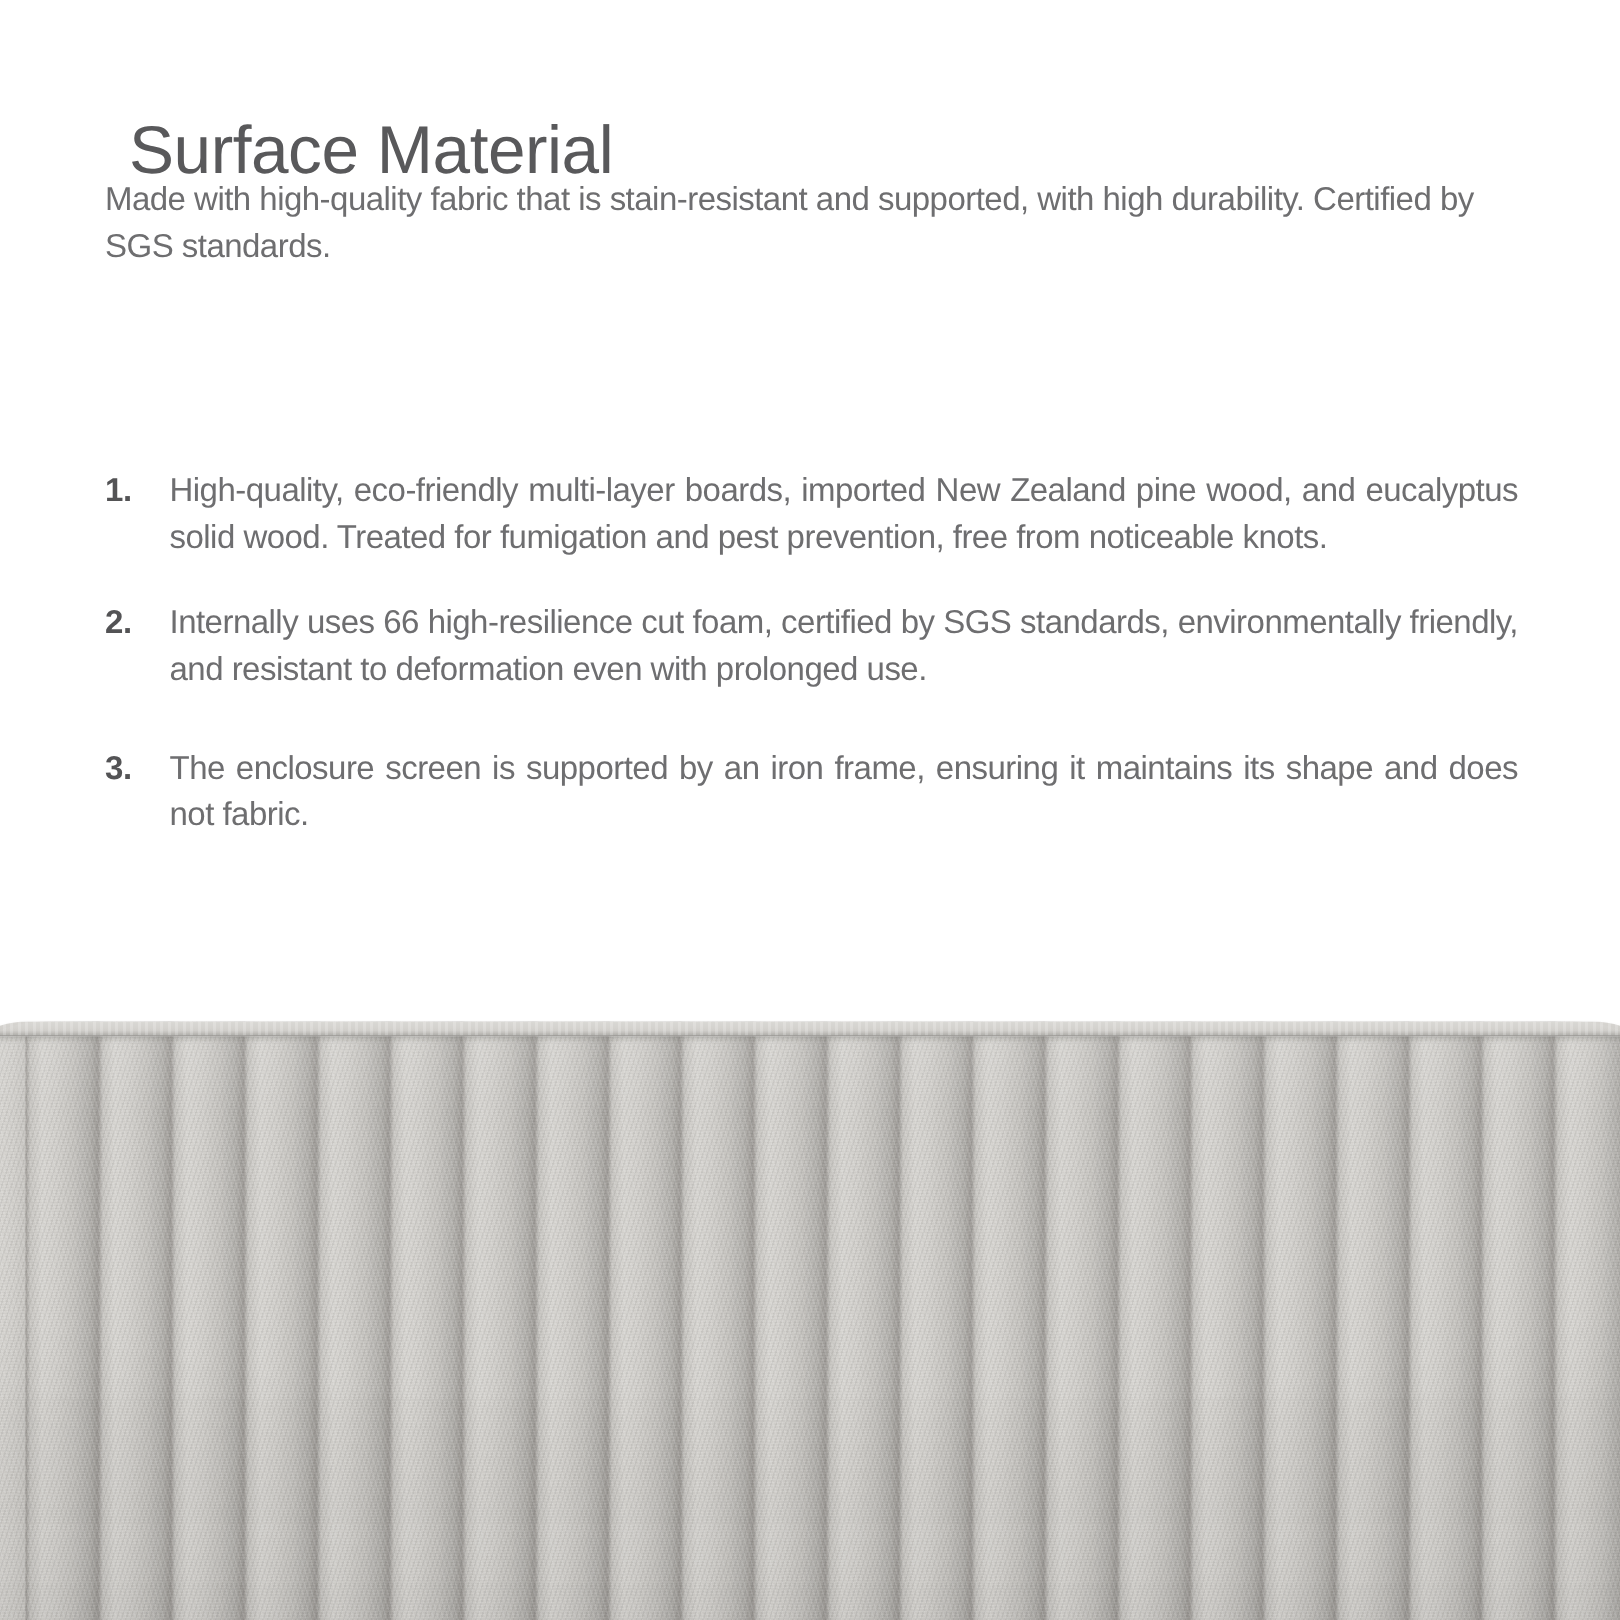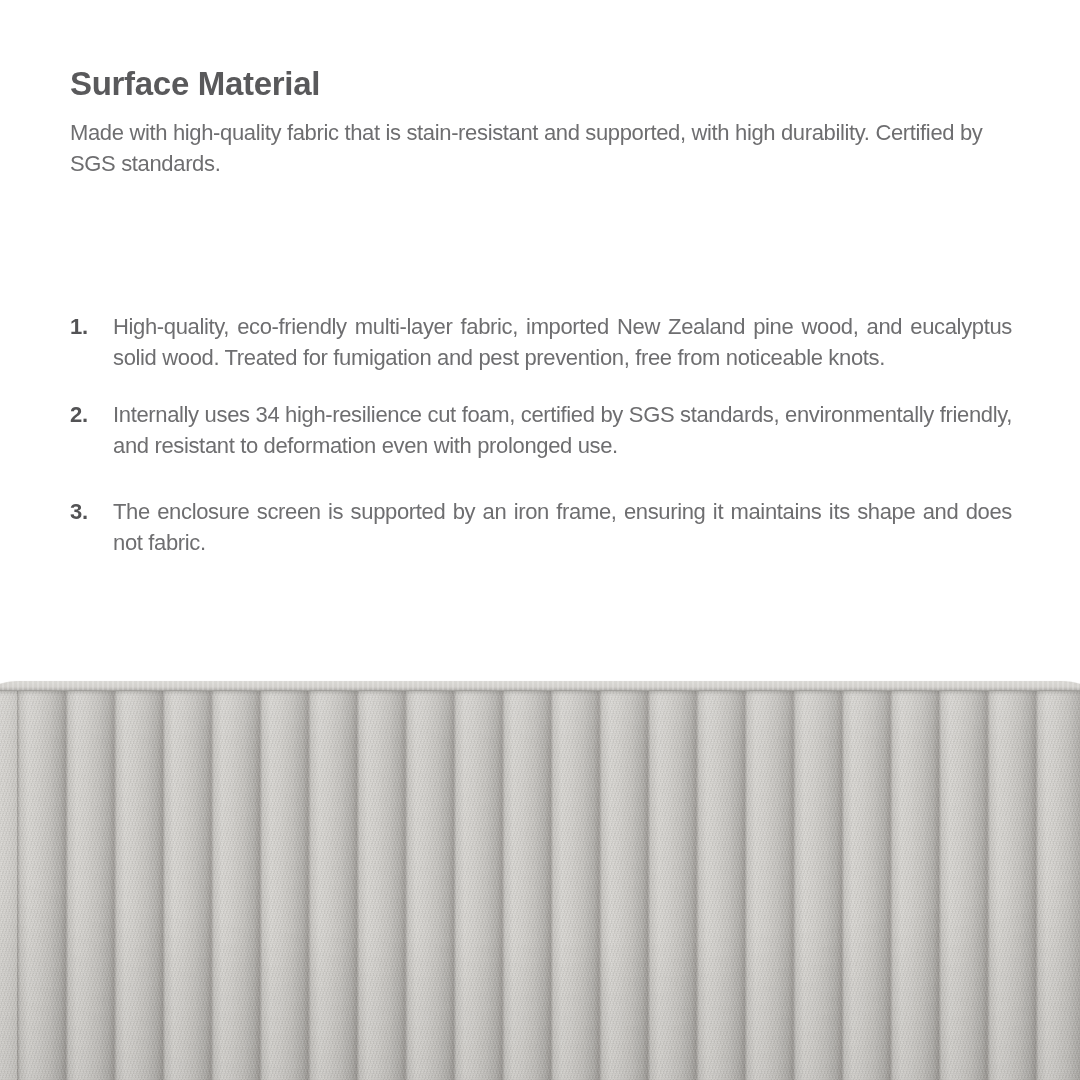--- a/index.html
+++ b/index.html
@@ -16,24 +16,24 @@
     height: 1080px;
     background: var(--color-page-bg, #ffffff);
     font-family: "Liberation Sans", "DejaVu Sans", sans-serif;
   }
 
   
   .heading {
     position: absolute;
     left: 70px;
     width: 940px;
-    margin: 0;
-    font-size: 33px;
+    margin: 16px;
+    font-size: 45px;
     line-height: 36px;
-    font-weight: 700;
+    font-weight: 400;
     letter-spacing: -0.3px;
     color: var(--color-heading-text, #59595b);
   }
   #surface-heading { top: 66px; }
   #internal-heading { top: 252px; }
 
   .body-text {
     position: absolute;
     left: 70px;
     width: 942px;
@@ -142,26 +142,26 @@
 
   <h1 class="heading" id="surface-heading">Surface Material</h1>
 
   <p class="body-text" id="surface-body">Made with high-quality fabric that is stain-resistant and supported, with high durability. Certified by SGS standards.</p>
 
 
   <div class="material-list">
 
     <div class="material-item" id="item-1">
       <span class="item-number">1.</span>
-      <span class="item-text">High-quality, eco-friendly multi-layer fabric, imported New Zealand pine wood, and eucalyptus solid wood. Treated for fumigation and pest prevention, free from noticeable knots.</span>
+      <span class="item-text">High-quality, eco-friendly multi-layer boards, imported New Zealand pine wood, and eucalyptus solid wood. Treated for fumigation and pest prevention, free from noticeable knots.</span>
     </div>
 
     <div class="material-item" id="item-2">
       <span class="item-number">2.</span>
-      <span class="item-text">Internally uses 34 high-resilience cut foam, certified by SGS standards, environmentally friendly, and resistant to deformation even with prolonged use.</span>
+      <span class="item-text">Internally uses 66 high-resilience cut foam, certified by SGS standards, environmentally friendly, and resistant to deformation even with prolonged use.</span>
     </div>
 
     <div class="material-item" id="item-3">
       <span class="item-number">3.</span>
       <span class="item-text">The enclosure screen is supported by an iron frame, ensuring it maintains its shape and does not fabric.</span>
     </div>
 
   </div>
 
   <div class="headboard" role="img" aria-label="Grey fabric headboard with vertical channel tufting, photographed against a white background">

